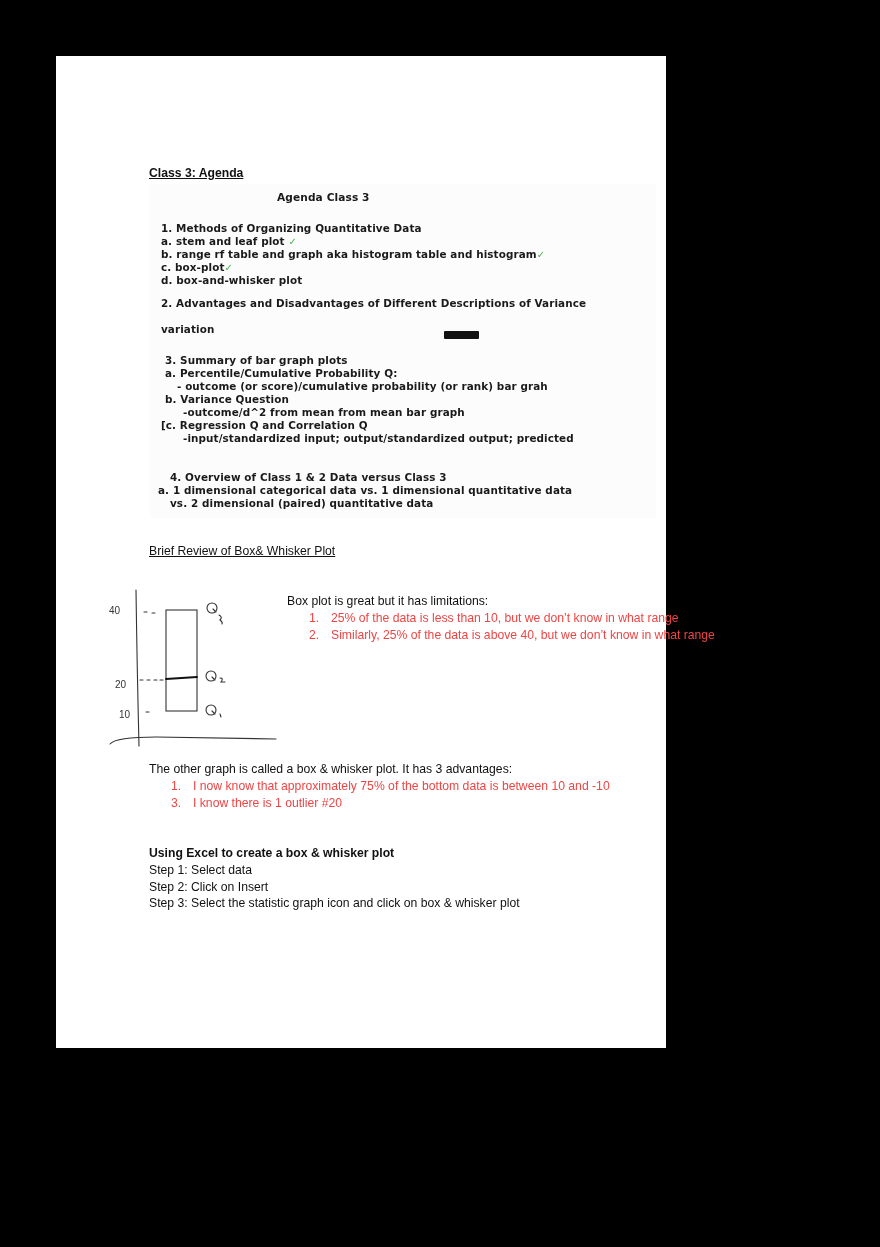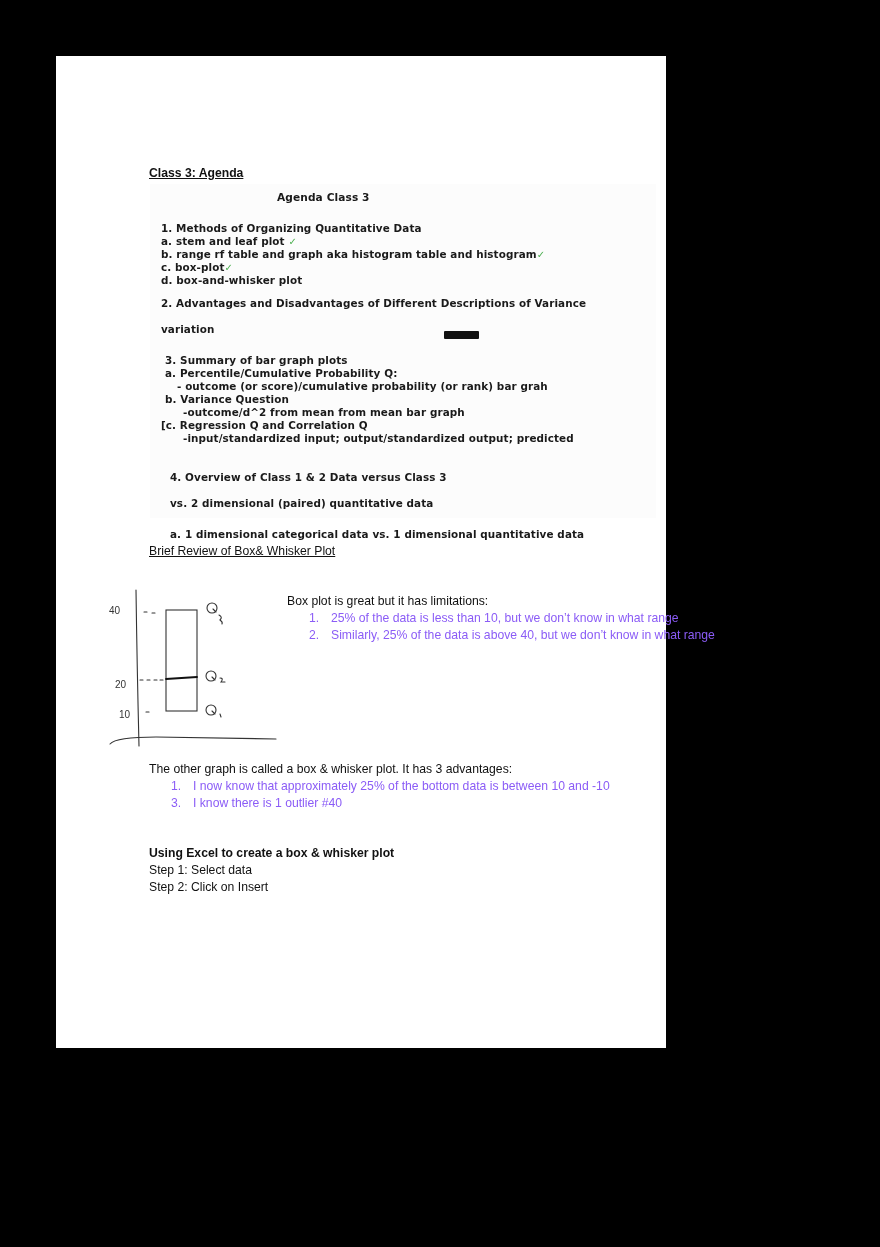--- a/index.html
+++ b/index.html
@@ -26,21 +26,21 @@
   }
   .agenda-img .line { position: absolute; white-space: nowrap; line-height: 13px; }
   .agenda-title { font-size: 10.6px; }
   .check { color: #4caf50; font-weight: normal; font-size: 10px; }
   .tooltip-mark {
     position: absolute; width: 35px; height: 8px; background: #111;
     border-radius: 1px;
   }
 
   .list { position: absolute; margin: 0; padding: 0; list-style: none; }
-  .list li { position: relative; white-space: nowrap; font-size: 12.2px; line-height: 16.8px; color: #8b5cf6; }
+  .list li { position: relative; white-space: nowrap; font-size: 12.2px; line-height: 16.8px; color: #ef4444; }
   .list .num { display: inline-block; width: 22px; text-align: left; }
 
   .sketch { position: absolute; left: 40px; top: 528px; }
 </style>
 </head>
 <body>
 
 <div class="page">
 
   <div class="abs doc-text bold heading-u" style="left:93px; top:109px;">Class 3: Agenda</div>
@@ -61,21 +61,21 @@
 
     <div class="line" style="left:15px; top:170px;">3. Summary of bar graph plots</div>
     <div class="line" style="left:15px; top:183px;">a. Percentile/Cumulative Probability Q:</div>
     <div class="line" style="left:27px; top:196px;">- outcome (or score)/cumulative probability (or rank) bar grah</div>
     <div class="line" style="left:15px; top:209px;">b. Variance Question</div>
     <div class="line" style="left:33px; top:222px;">-outcome/d^2 from mean from mean bar graph</div>
     <div class="line" style="left:11px; top:235px;">[c. Regression Q and Correlation Q</div>
     <div class="line" style="left:33px; top:248px;">-input/standardized input; output/standardized output; predicted</div>
 
     <div class="line" style="left:20px; top:287px;">4. Overview of Class 1 &amp; 2 Data versus Class 3</div>
-    <div class="line" style="left:20px; top:300px;margin-top:44px;">a. 1 dimensional categorical data vs. 1 dimensional quantitative data</div>
+    <div class="line" style="left:8px; top:300px;">a. 1 dimensional categorical data vs. 1 dimensional quantitative data</div>
     <div class="line" style="left:20px; top:313px;">vs. 2 dimensional (paired) quantitative data</div>
   </div>
 
   <div class="abs doc-text heading-u" style="left:93px; top:487px;">Brief Review of Box&amp; Whisker Plot</div>
 
   <svg class="sketch" width="185" height="170" viewBox="0 0 185 170">
     <g fill="none" stroke="#333" stroke-width="1.1" stroke-linecap="round">
 
       <path d="M40 6 Q41 80 43 162"></path>
 
@@ -104,20 +104,21 @@
   </svg>
 
   <div class="abs doc-text" style="left:231px; top:537px;">Box plot is great but it has limitations:</div>
   <ul class="list" style="left:253px; top:554px;">
     <li><span class="num">1.</span><span>25% of the data is less than 10, but we don’t know in what range</span></li>
     <li><span class="num">2.</span><span>Similarly, 25% of the data is above 40, but we don’t know in what range</span></li>
   </ul>
 
   <div class="abs doc-text" style="left:93px; top:705px;">The other graph is called a box &amp; whisker plot. It has 3 advantages:</div>
   <ul class="list" style="left:115px; top:722px;">
-    <li><span class="num">1.</span><span>I now know that approximately 25% of the bottom data is between 10 and -10</span></li>
-    <li><span class="num">3.</span><span>I know there is 1 outlier #40</span></li>
+    <li><span class="num">1.</span><span>I now know that approximately 75% of the bottom data is between 10 and -10</span></li>
+    <li><span class="num">3.</span><span>I know there is 1 outlier #20</span></li>
   </ul>
 
   <div class="abs doc-text bold" style="left:93px; top:789px;">Using Excel to create a box &amp; whisker plot</div>
   <div class="abs doc-text" style="left:93px; top:806px;">Step 1: Select data</div>
   <div class="abs doc-text" style="left:93px; top:823px;">Step 2: Click on Insert</div>
+  <div class="abs doc-text" style="left:93px; top:839px;">Step 3: Select the statistic graph icon and click on box &amp; whisker plot</div>
 </div>
 
 </body></html>

